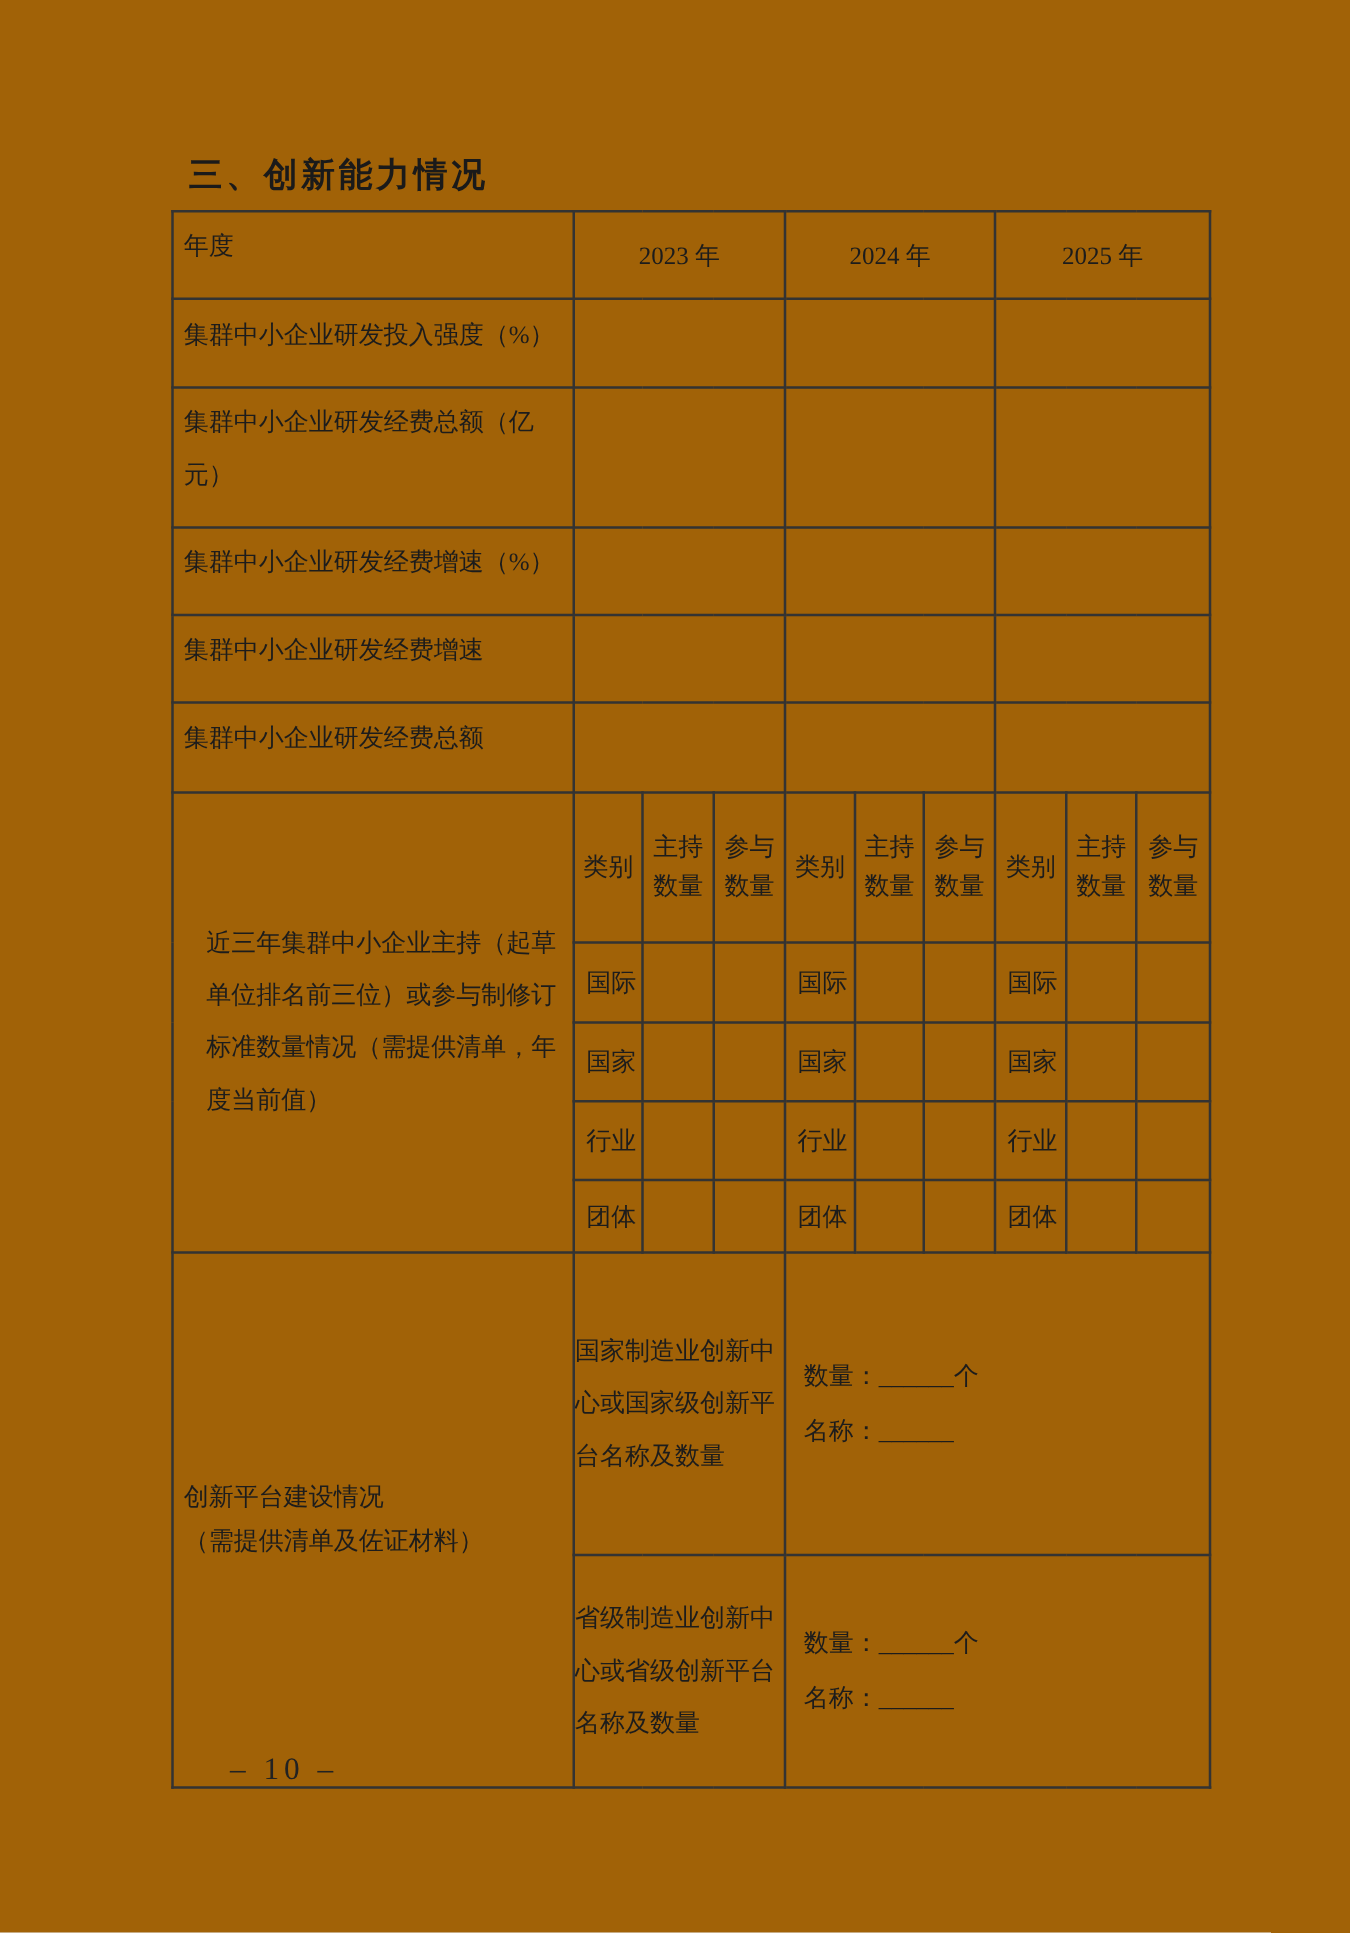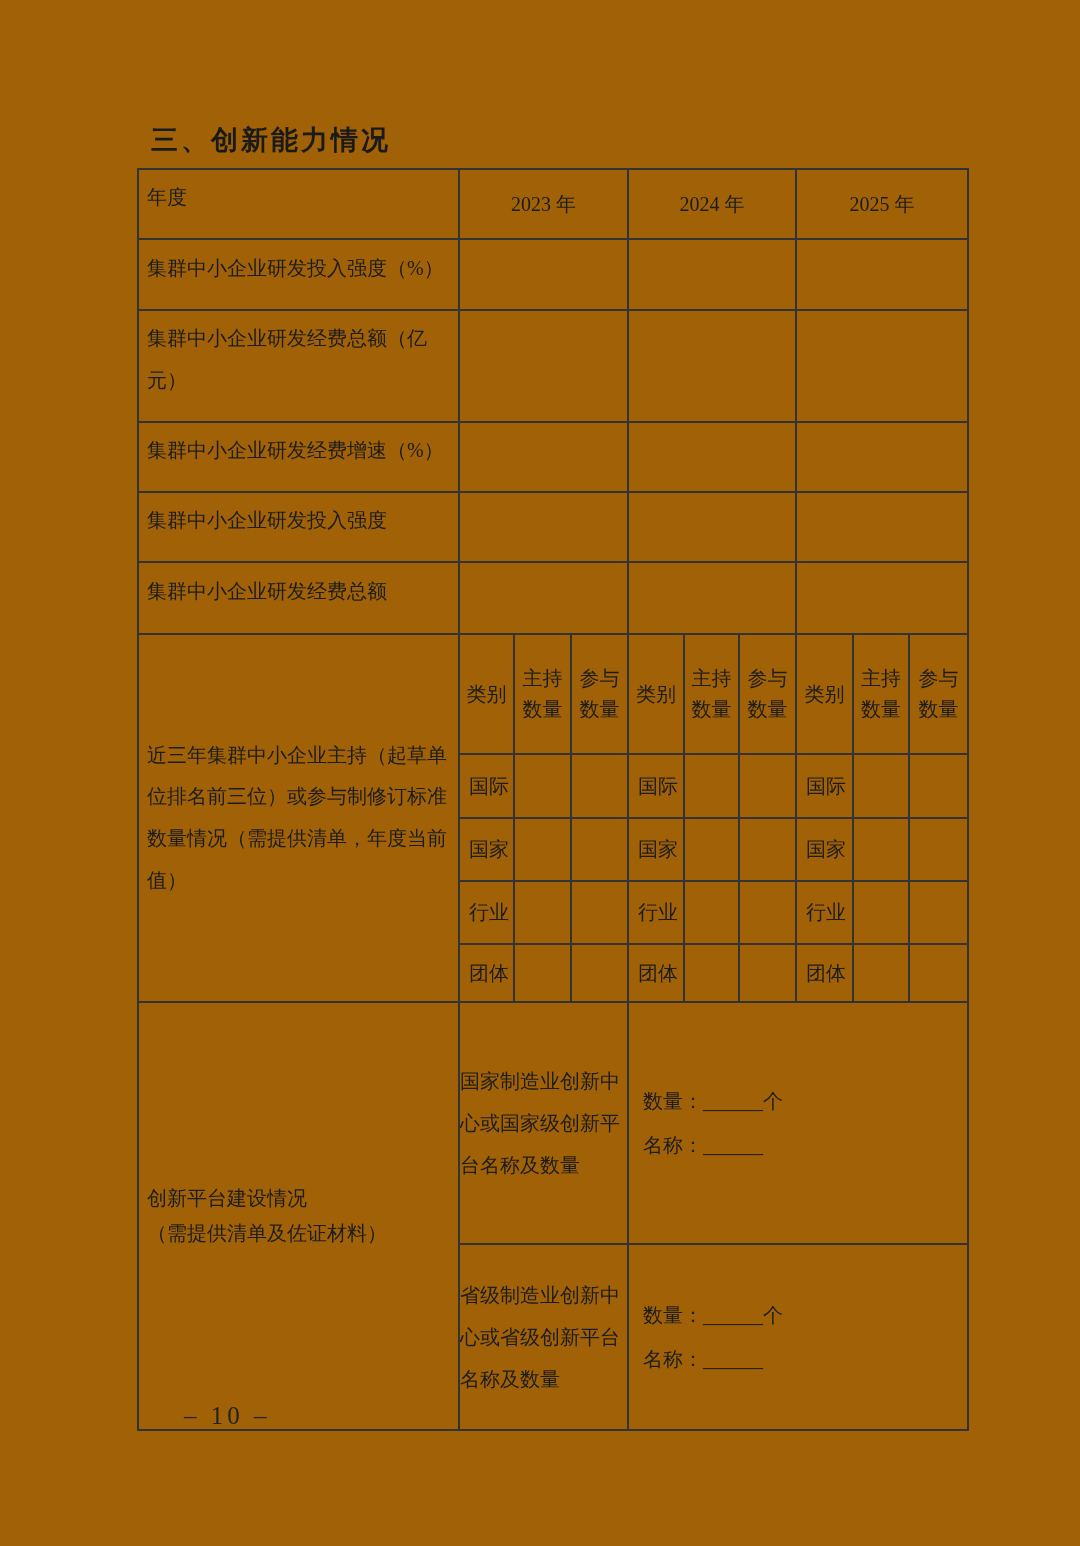--- a/index.html
+++ b/index.html
@@ -40,21 +40,21 @@
     vertical-align: middle;
     overflow: hidden;
   }
   td.c-label {
     text-align: left;
     padding: 6px 13px 20px 8px;
     line-height: 2.1;
     word-break: break-all;
   }
   td.standards-label {
-    padding: 6px 3px 6px 8px;
+    padding: 6px 3px 6px 26px;
     line-height: 2.08;
     word-break: break-all;
     margin-left: 48px;
   }
   td.platform-label {
     padding: 6px 6px 6px 8px;
     line-height: 1.75;
     word-break: break-all;
     margin-top: 18px;
   }
@@ -136,21 +136,21 @@
     </tr>
 
     <tr style="height:64px">
       <td class="c-label">集群中小企业研发经费增速（%）</td>
       <td class="c-empty" colspan="3"></td>
       <td class="c-empty" colspan="3"></td>
       <td class="c-empty" colspan="3"></td>
     </tr>
 
     <tr style="height:68px">
-      <td class="c-label">集群中小企业研发投入强度</td>
+      <td class="c-label">集群中小企业研发经费增速</td>
       <td class="c-empty" colspan="3"></td>
       <td class="c-empty" colspan="3"></td>
       <td class="c-empty" colspan="3"></td>
     </tr>
 
     <tr style="height:72px">
       <td class="c-label">集群中小企业研发经费总额</td>
       <td class="c-empty" colspan="3"></td>
       <td class="c-empty" colspan="3"></td>
       <td class="c-empty" colspan="3"></td>

